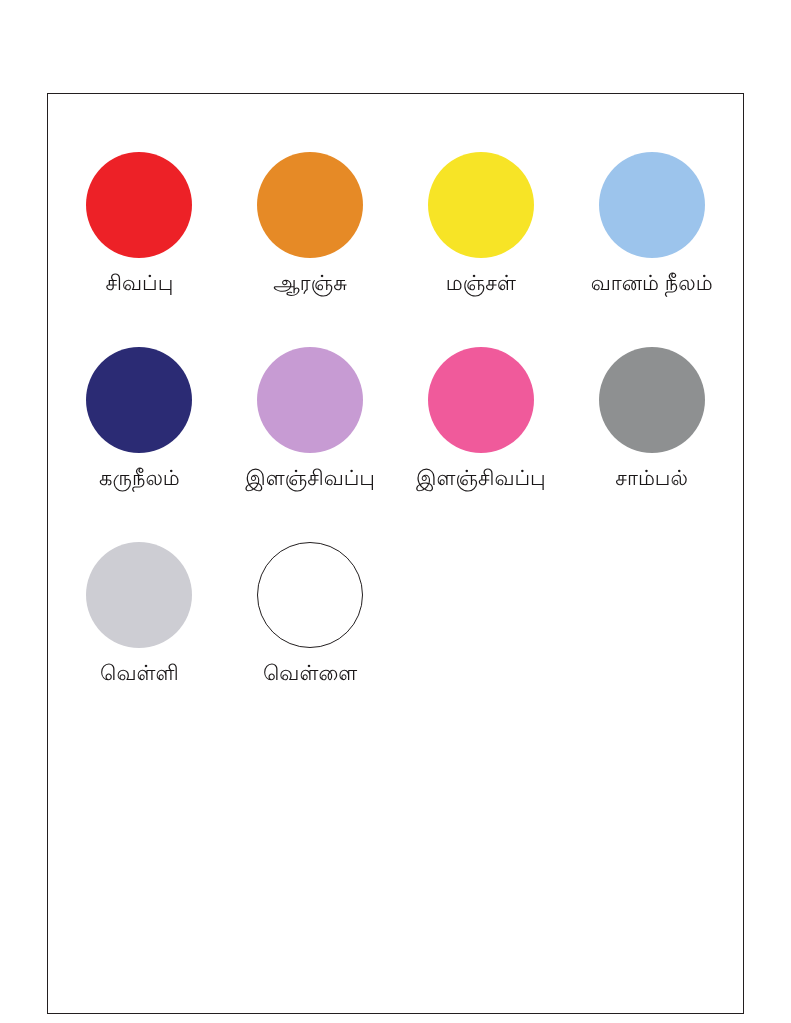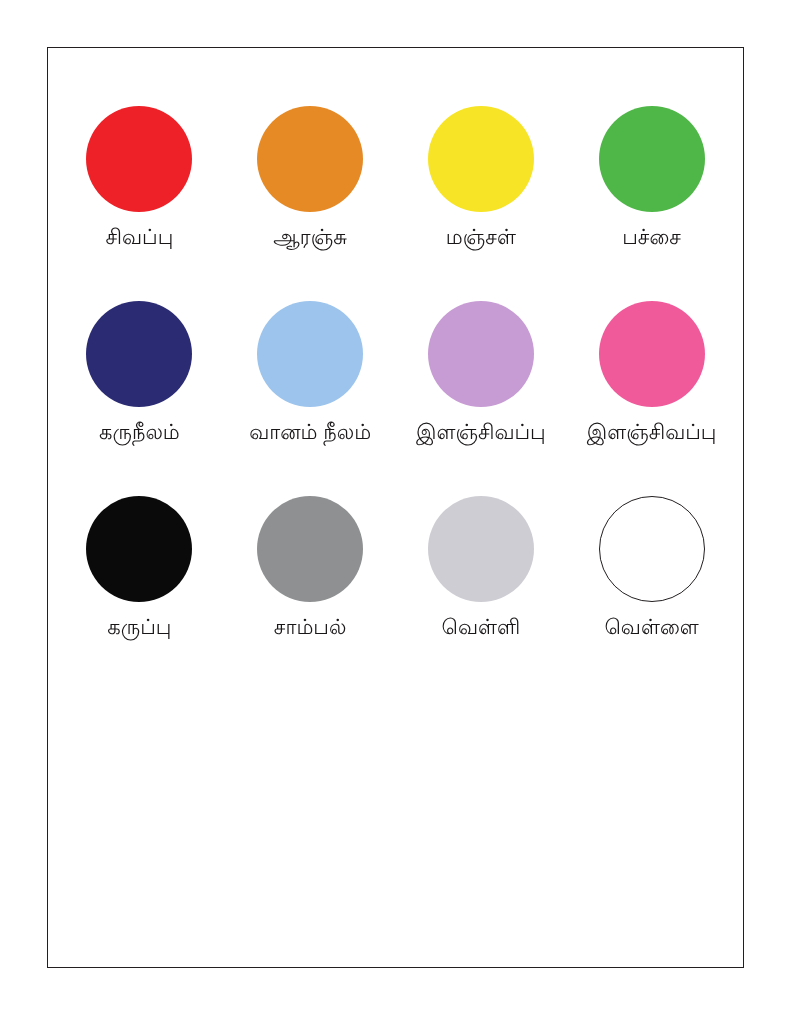--- a/index.html
+++ b/index.html
@@ -12,20 +12,21 @@
     height: 1023px;
     font-family: "Liberation Sans", "DejaVu Sans", sans-serif;
     overflow: hidden;
   }
   #poster {
     position: relative;
     width: 791px;
     height: 959px;
     background: #ffffff;
     box-sizing: border-box;
+    margin-top: 46px;
   }
   #sheet {
     position: absolute;
     left: 47px;
     top: 47px;
     width: 697px;
     height: 921px;
     border: 1.6px solid #231f20;
     background: #ffffff;
     box-sizing: border-box;
@@ -78,42 +79,34 @@
         </div>
         <div class="swatch-cell">
           <div class="swatch-dot" style="background-color: rgb(230, 138, 38);"></div>
           <div class="swatch-label">ஆரஞ்சு</div>
         </div>
         <div class="swatch-cell">
           <div class="swatch-dot" style="background-color: rgb(247, 228, 38);"></div>
           <div class="swatch-label">மஞ்சள்</div>
         </div>
         <div class="swatch-cell">
-          <div class="swatch-dot" style="background-color: rgb(79, 182, 72);"></div>
-          <div class="swatch-label">பச்சை</div>
+          <div class="swatch-dot" style="background-color: rgb(156, 196, 236);"></div>
+          <div class="swatch-label">வானம் நீலம்</div>
         </div>
         <div class="swatch-cell">
           <div class="swatch-dot" style="background-color: rgb(43, 43, 116);"></div>
           <div class="swatch-label">கருநீலம்</div>
-        </div>
-        <div class="swatch-cell">
-          <div class="swatch-dot" style="background-color: rgb(156, 196, 236);"></div>
-          <div class="swatch-label">வானம் நீலம்</div>
         </div>
         <div class="swatch-cell">
           <div class="swatch-dot" style="background-color: rgb(199, 155, 211);"></div>
           <div class="swatch-label">இளஞ்சிவப்பு</div>
         </div>
         <div class="swatch-cell">
           <div class="swatch-dot" style="background-color: rgb(240, 90, 155);"></div>
           <div class="swatch-label">இளஞ்சிவப்பு</div>
-        </div>
-        <div class="swatch-cell">
-          <div class="swatch-dot" style="background-color: rgb(10, 10, 10);"></div>
-          <div class="swatch-label">கருப்பு</div>
         </div>
         <div class="swatch-cell">
           <div class="swatch-dot" style="background-color: rgb(142, 144, 145);"></div>
           <div class="swatch-label">சாம்பல்</div>
         </div>
         <div class="swatch-cell">
           <div class="swatch-dot" style="background-color: rgb(205, 205, 211);"></div>
           <div class="swatch-label">வெள்ளி</div>
         </div>
         <div class="swatch-cell">

